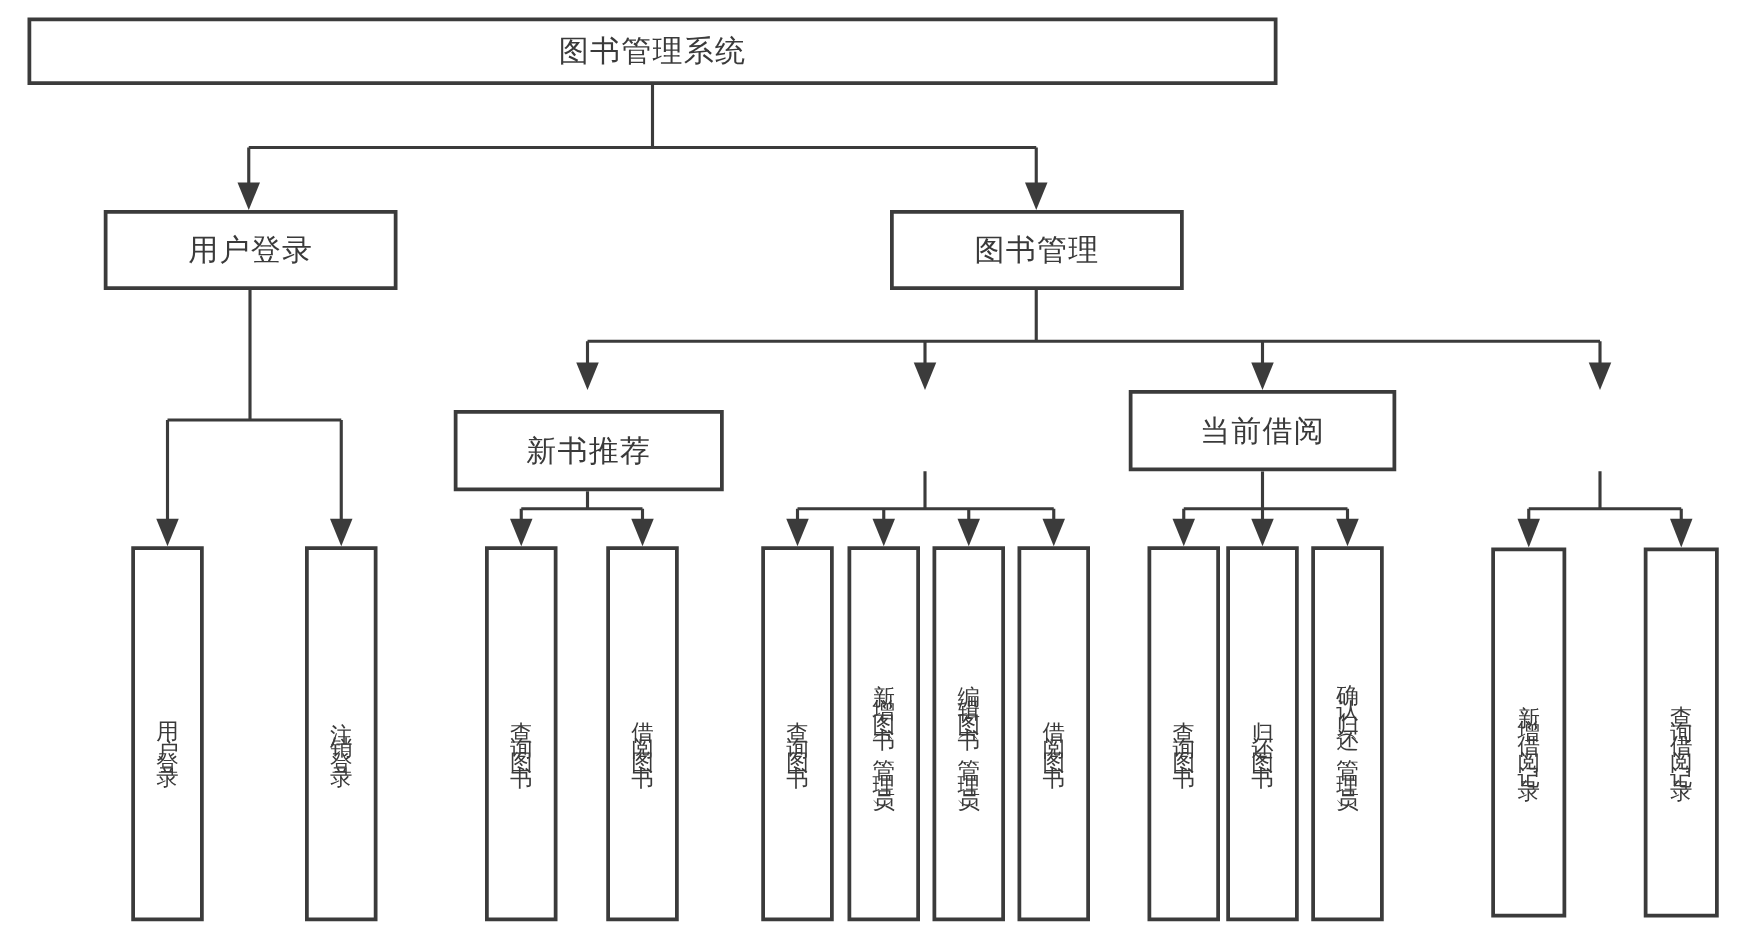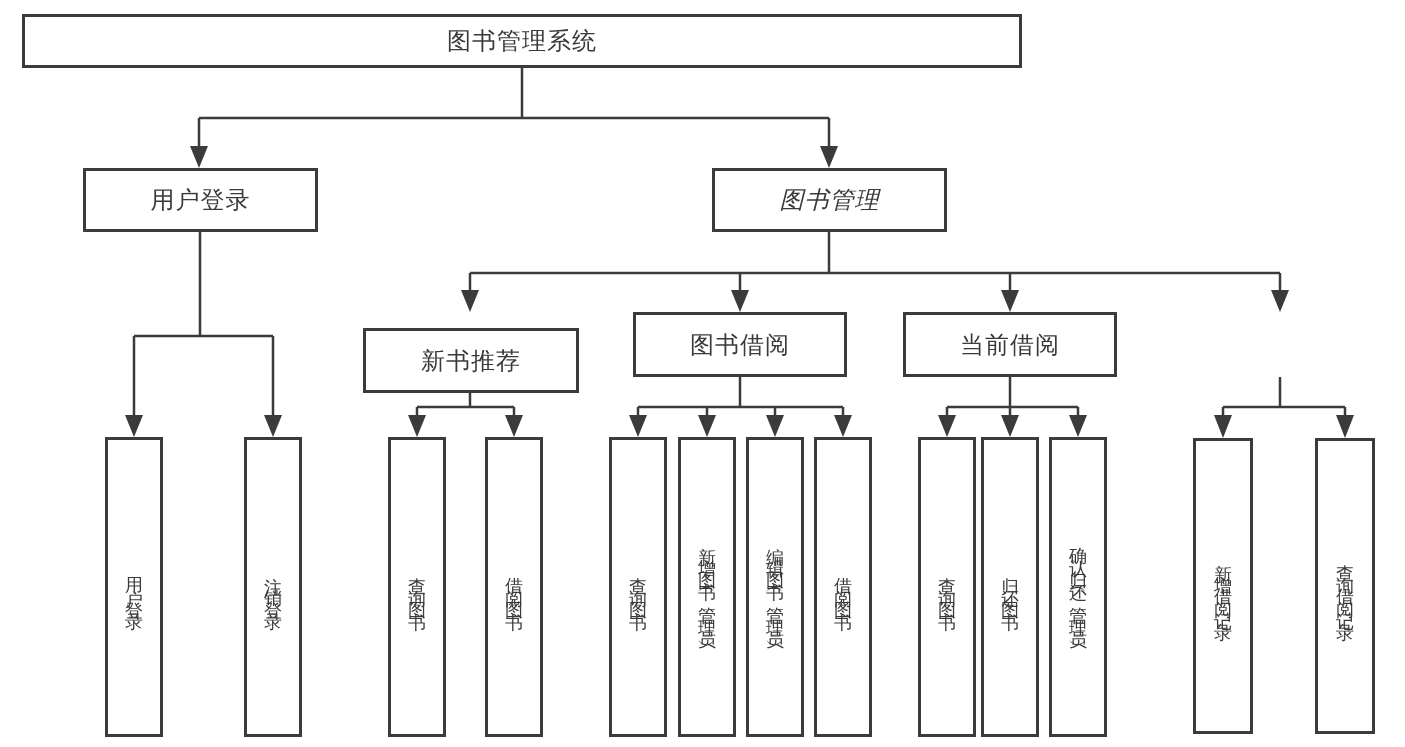--- a/index.html
+++ b/index.html
@@ -114,24 +114,23 @@
     <g>
       <path d="M1280 377 V407 M1223 407 H1345 M1223 407 V417 M1345 407 V417"></path>
       <polygon points="1214,415 1232,415 1223,438"></polygon>
       <polygon points="1336,415 1354,415 1345,438"></polygon>
     </g>
   </svg>
 
   <div class="node" style="left:22px; top:14px; width:1000px; height:54px;">图书管理系统</div>
 
   <div class="node" style="left:83px; top:168px; width:235px; height:64px;">用户登录</div>
-  <div class="node" style="left:712px; top:168px; width:235px; height:64px;font-style:italic;">图书管理</div>
+  <div class="node" style="left:712px; top:168px; width:235px; height:64px;">图书管理</div>
 
   <div class="node" style="left:363px; top:328px; width:216px; height:65px;">新书推荐</div>
-  <div class="node" style="left:633px; top:312px; width:214px; height:65px;">图书借阅</div>
   <div class="node" style="left:903px; top:312px; width:214px; height:65px;">当前借阅</div>
 
   <div class="node leaf" style="left:105px; top:437px; width:58px; height:300px;">
     <span class="vtext">用户登录</span>
   </div>
   <div class="node leaf" style="left:244px; top:437px; width:58px; height:300px;">
     <span class="vtext">注销登录</span>
   </div>
 
   <div class="node leaf" style="left:388px; top:437px; width:58px; height:300px;">

